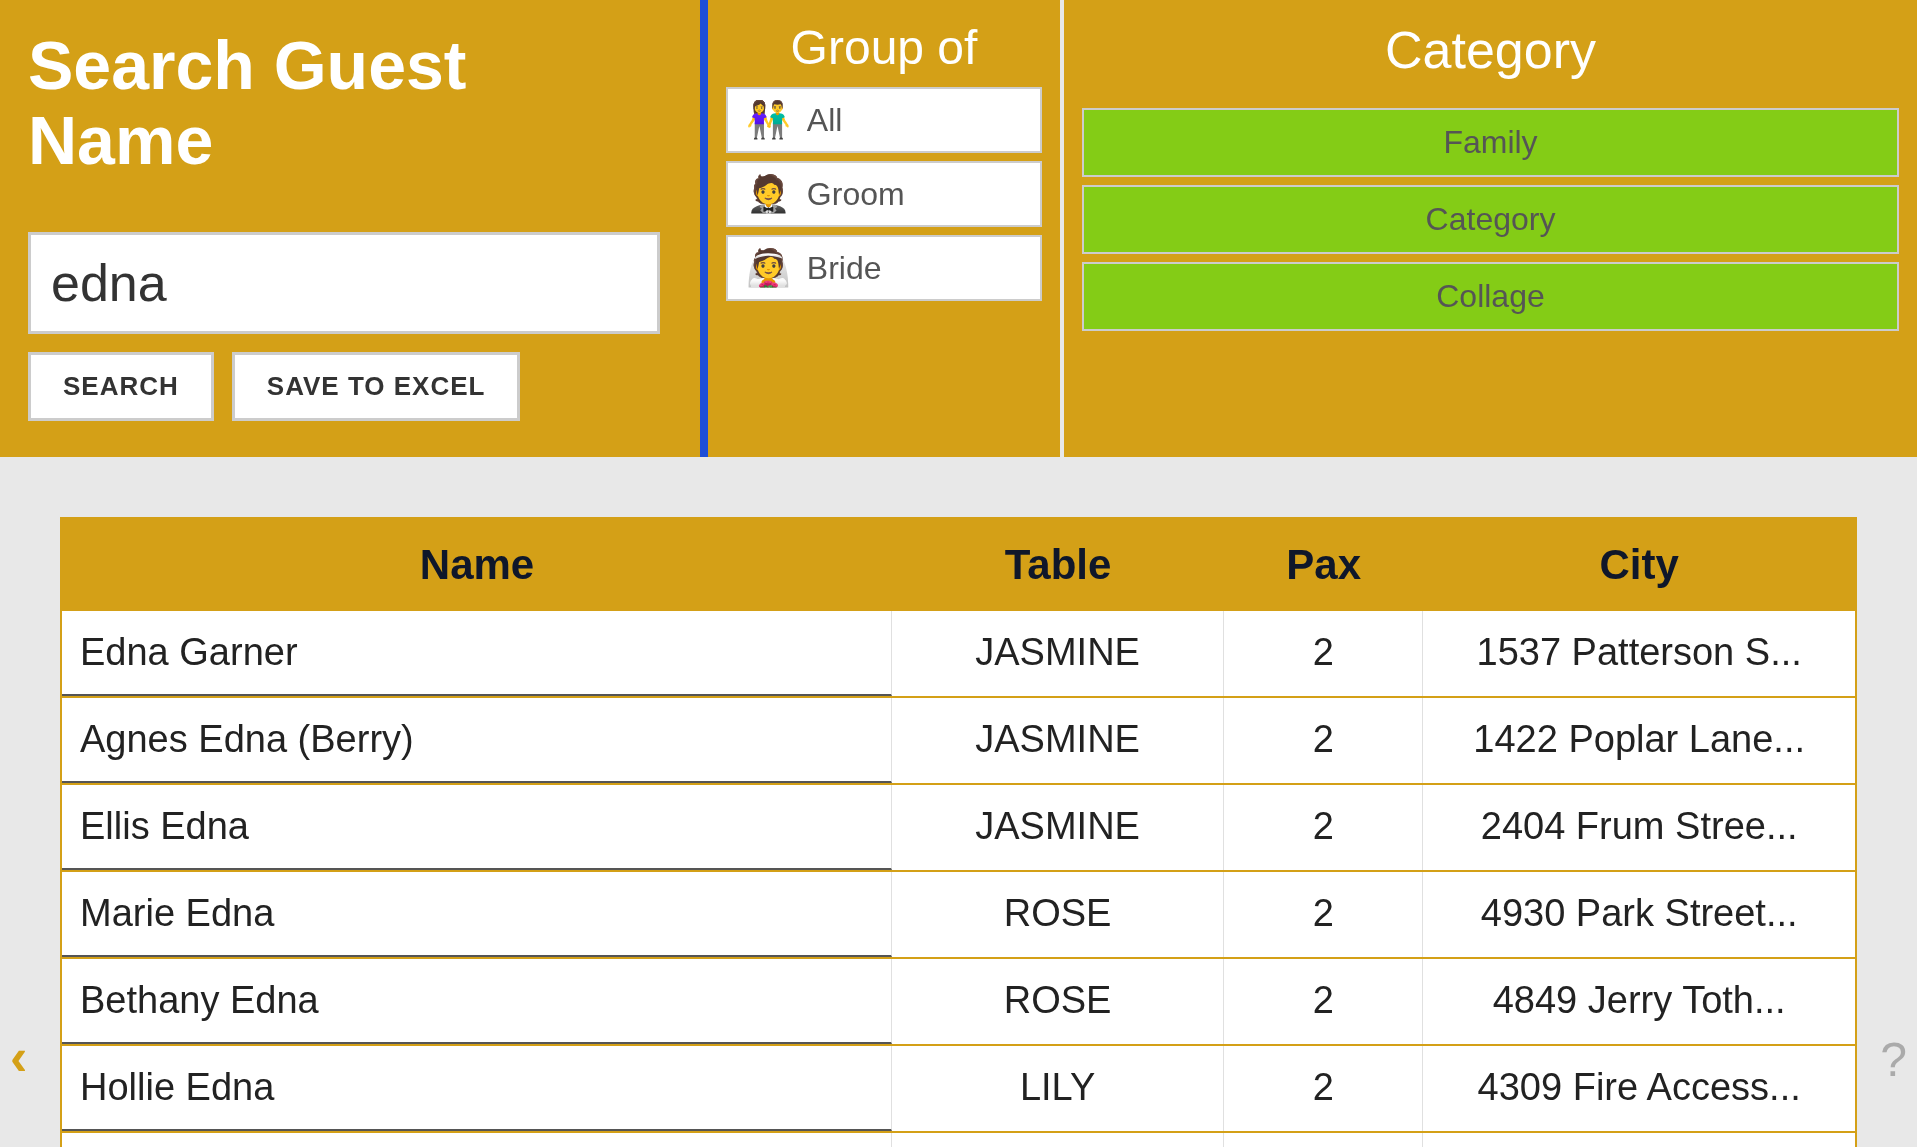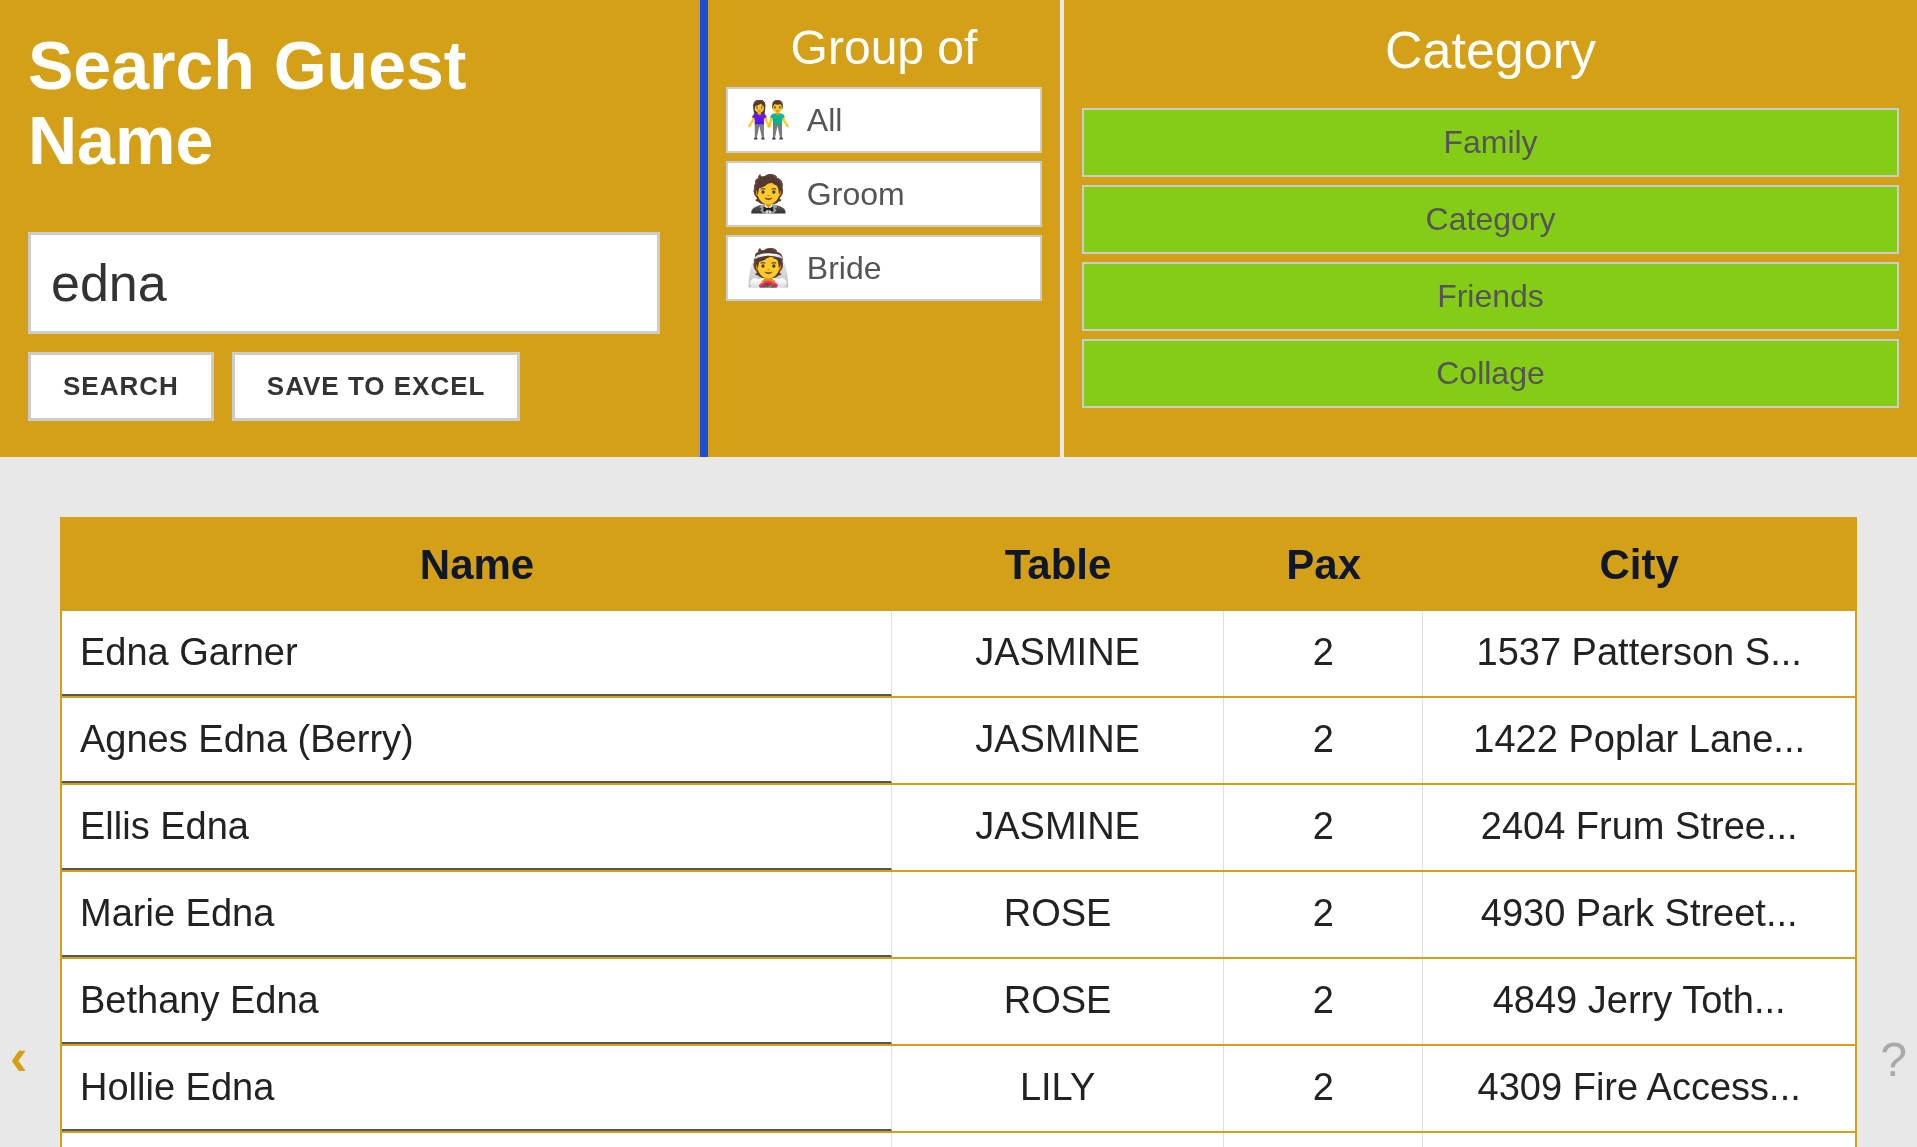--- a/index.html
+++ b/index.html
@@ -211,21 +211,20 @@
     <div class="group-btn">
       <span class="group-icon">👰</span>
       <span>Bride</span>
     </div>
   </div>
 
   <div class="category-panel">
     <div class="category-title">Category</div>
     <div class="category-btn">Family</div>
     <div class="category-btn">Category</div>
-    <div class="category-btn">Friends</div>
     <div class="category-btn">Collage</div>
   </div>
 
 </div>
 
 <div class="spacer"></div>
 
 <div class="table-section">
 
   <div class="table-header">

